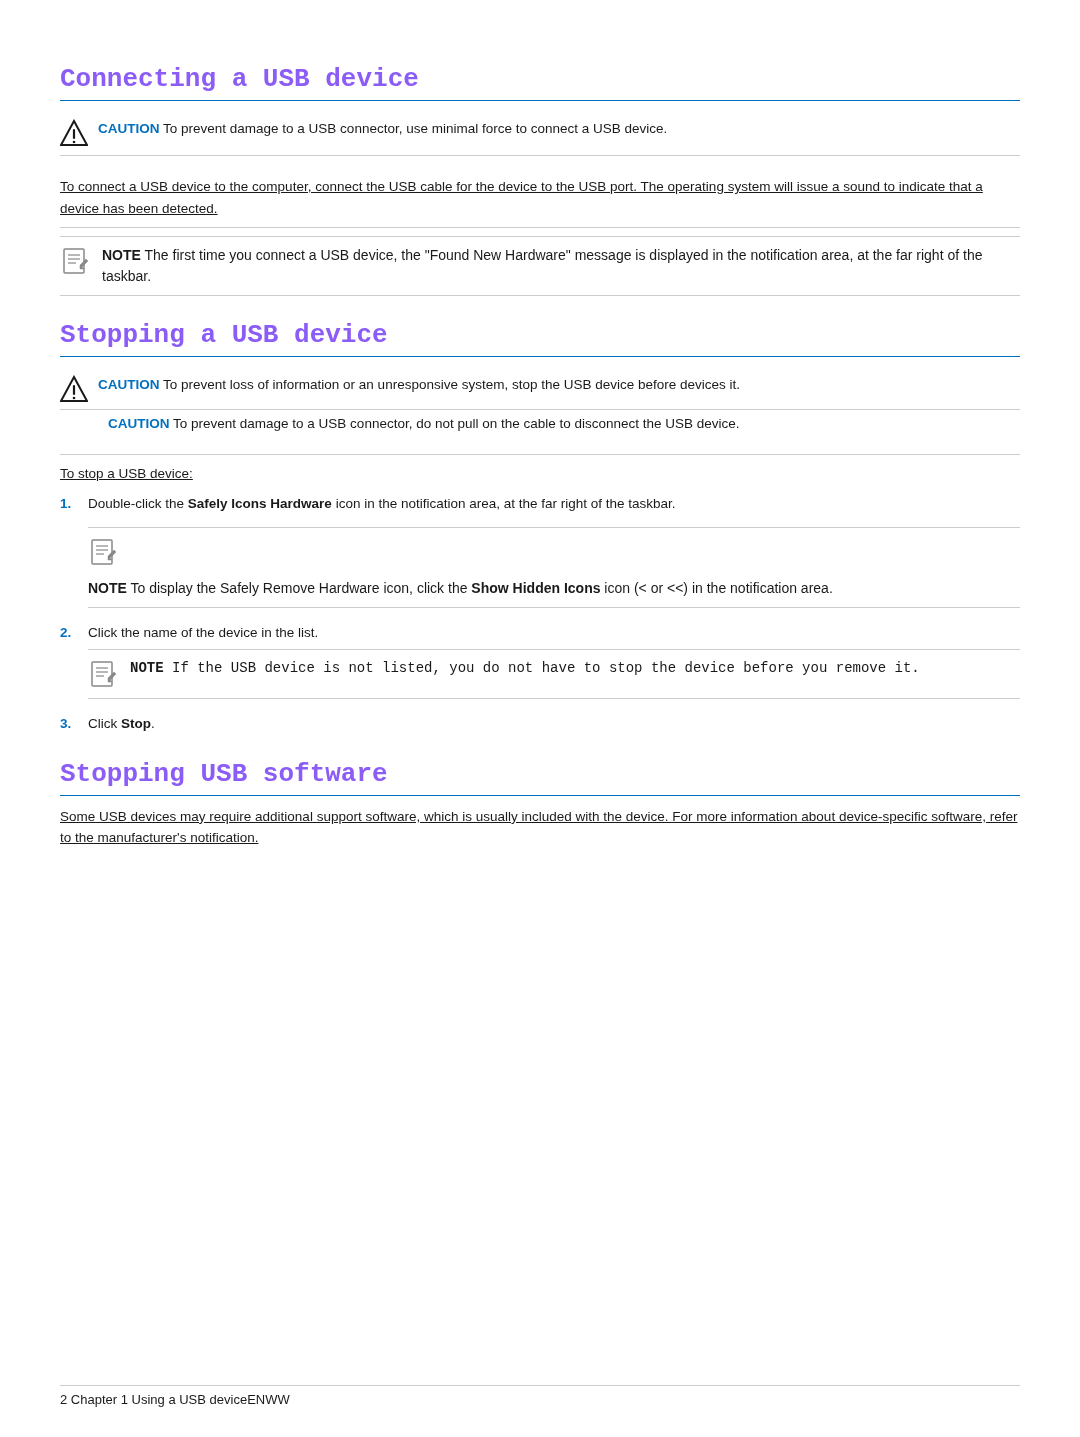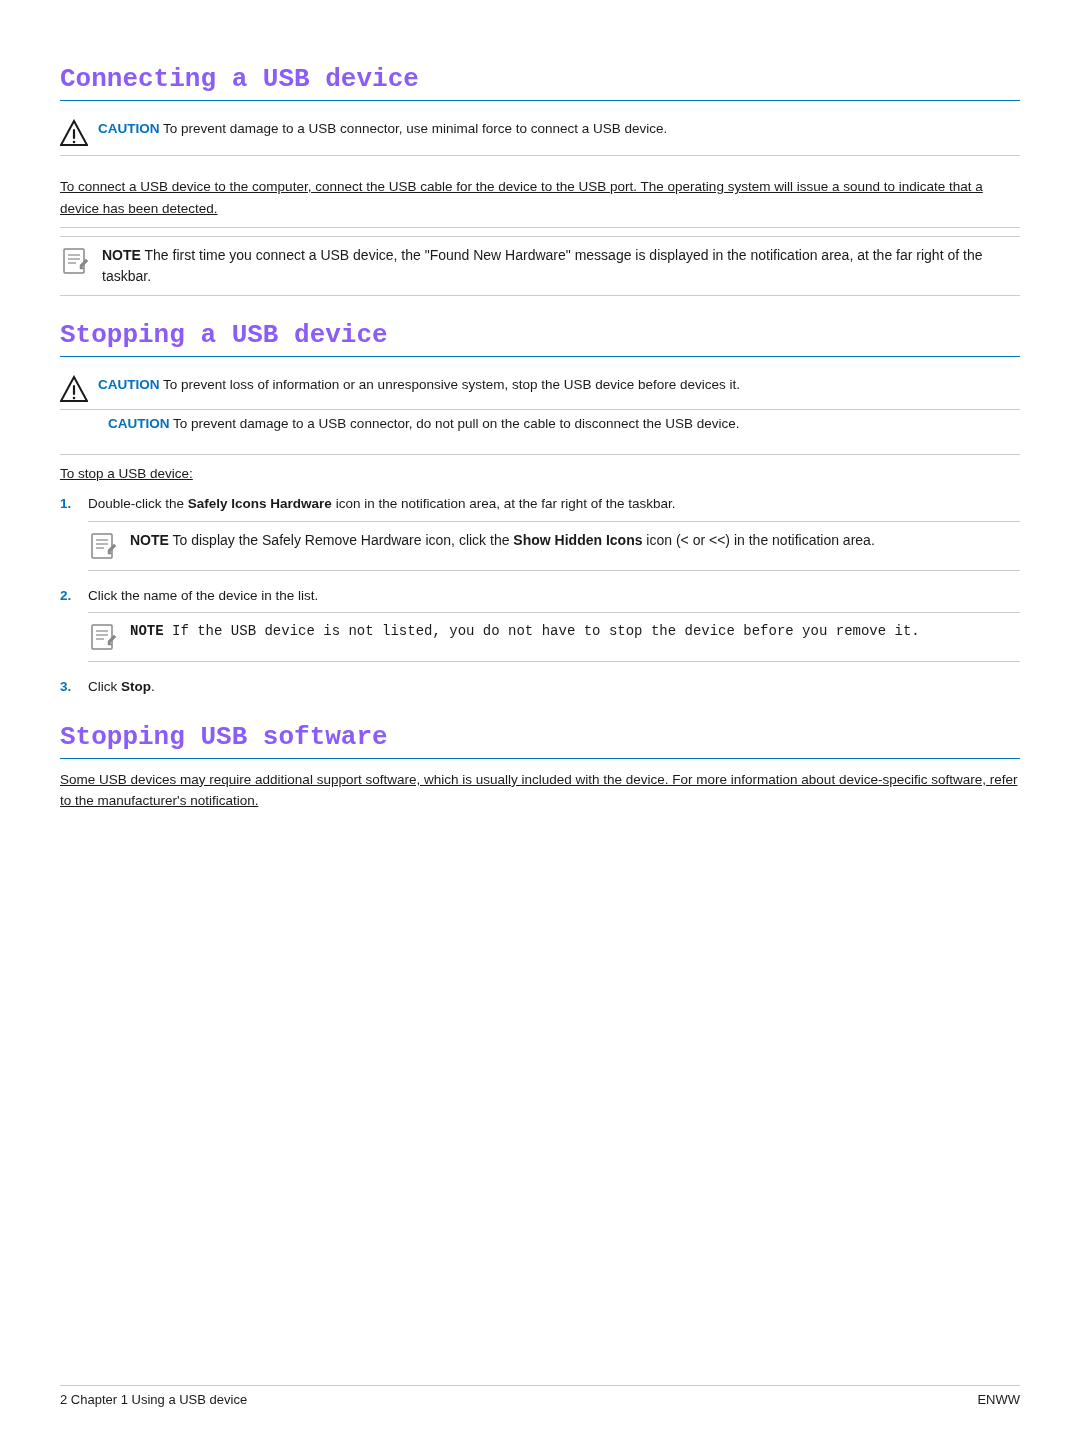--- a/index.html
+++ b/index.html
@@ -122,21 +122,21 @@
     .list-content {
       flex: 1;
     }
 
     .footer {
       position: absolute;
       bottom: 30px;
       left: 60px;
       right: 60px;
       display: flex;
-      justify-content: space-between;
+      justify-content: flex-start;
       font-size: 13px;
       color: #1a1a1a;
       border-top: 1px solid #cccccc;
       padding-top: 6px;
     }
 
     .section-block {
       margin-bottom: 16px;
     }
 
@@ -229,21 +229,21 @@
     </div>
   </div>
 
   <p class="body-text">To stop a USB device:</p>
 
   <ol class="ordered-list">
 
     <li>
       <div class="list-content">
         <span>Double-click the <strong>Safely Icons Hardware</strong> icon in the notification area, at the far right of the taskbar.</span>
-        <div class="note-box inner-note" style="margin-left:0; margin-top:6px;">
+        <div class="note-box inner-note" style="margin-left:0; margin-top:12px;flex-direction:column;">
           <svg class="note-icon" viewBox="0 0 32 32" xmlns="http://www.w3.org/2000/svg">
             <rect x="4" y="4" width="20" height="24" rx="1" ry="1" fill="none" stroke="#888" stroke-width="1.5"></rect>
             <line x1="8" y1="10" x2="20" y2="10" stroke="#888" stroke-width="1.2"></line>
             <line x1="8" y1="14" x2="20" y2="14" stroke="#888" stroke-width="1.2"></line>
             <line x1="8" y1="18" x2="16" y2="18" stroke="#888" stroke-width="1.2"></line>
             <path d="M22 22 L28 16 L26 14 L20 20 L20 24 L24 24 Z" fill="#888" stroke="#888" stroke-width="0.5"></path>
           </svg>
           <div class="note-text">
             <span class="note-label">NOTE</span>
             <span>  To display the Safely Remove Hardware icon, click the <strong>Show Hidden Icons</strong> icon (&lt; or &lt;&lt;) in the notification area.</span>

